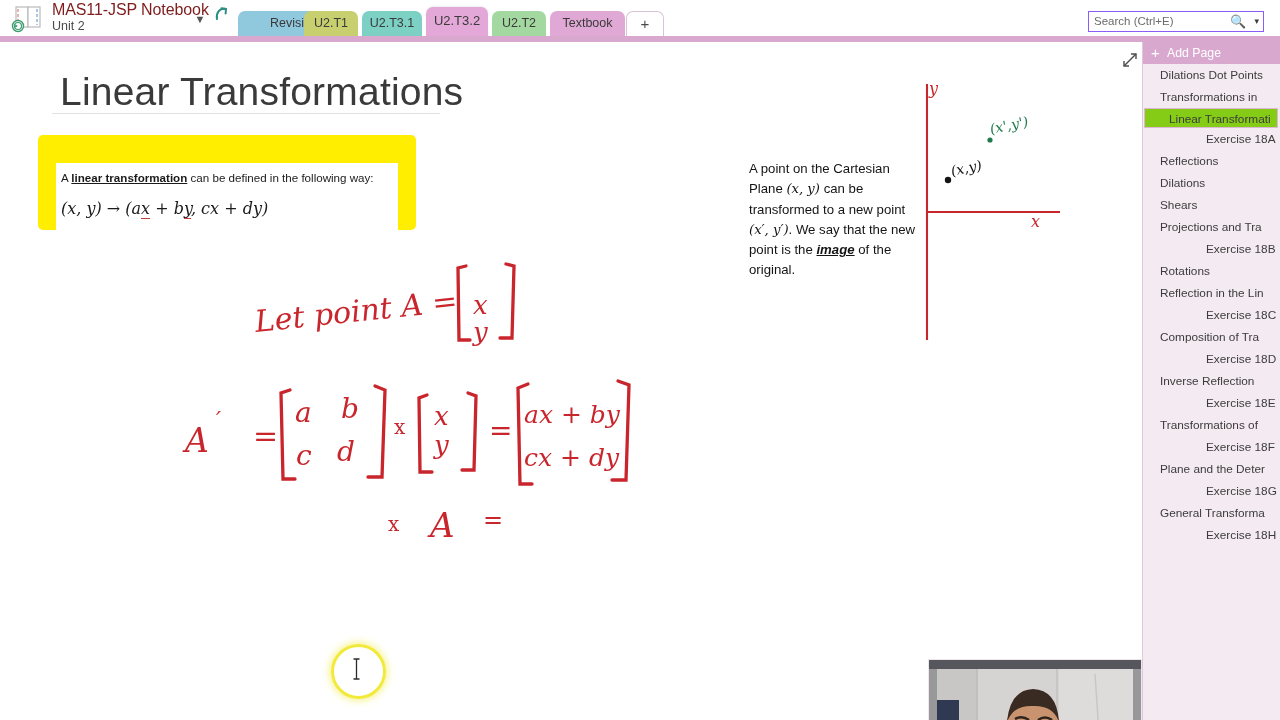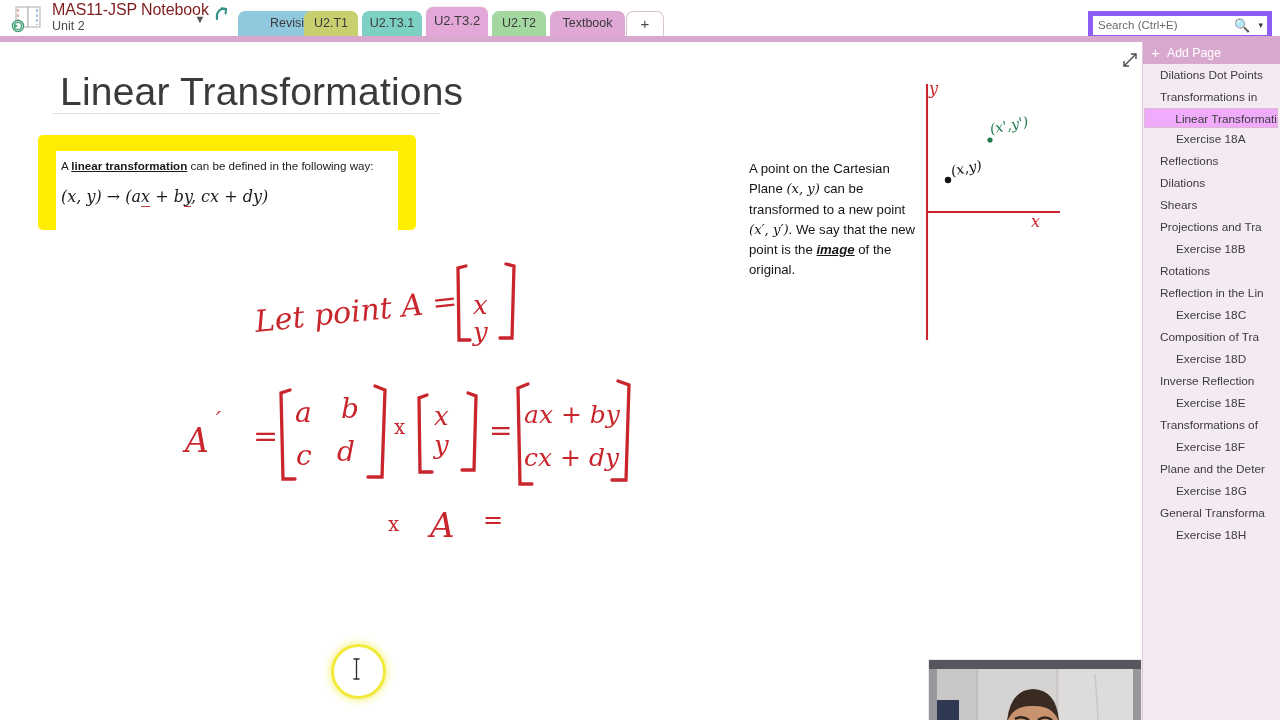--- a/index.html
+++ b/index.html
@@ -57,21 +57,21 @@
     border:1px solid #d9c4d6;border-bottom:none;
     color:#4a4a4a;font-size:15px;text-align:center;line-height:24px;
   }
   #tab-underline{
     position:absolute;left:0;top:36px;width:1280px;height:6px;
     background:#d9a8cf;
   }
   
   #searchbox{
     position:absolute;left:1088px;top:11px;width:174px;height:19px;
-    border:5px solid #8b5cf6;background:#fff;
+    border:1px solid #8b5cf6;background:#fff;
   }
   #search-input-text{
     position:absolute;left:5px;top:2px;font-size:11.5px;color:#6b6b6b;
     line-height:15px;
   }
   #search-icon{
     position:absolute;right:16px;top:1px;font-size:13px;color:#3a3a3a;
     line-height:17px;
   }
   #search-caret{
@@ -95,21 +95,21 @@
   #title-rule{
     position:absolute;left:52px;top:71px;width:388px;height:1px;
     background:#e2e2e2;
   }
   
   #yellow-box{
     position:absolute;left:38px;top:93px;width:378px;height:95px;
     background:#ffee00;border-radius:5px;
   }
   #yellow-inner{
-    position:absolute;left:18px;top:16px;width:342px;height:80px;
+    position:absolute;left:18px;top:28px;width:342px;height:80px;
     background:#ffffff;
   }
   #yb-line1{
     position:absolute;left:5px;top:8px;font-size:11.6px;color:#1a1a1a;
     white-space:nowrap;
   }
   #yb-line1 b{font-weight:bold;text-decoration:underline;}
   #yb-formula{
     position:absolute;left:5px;top:36px;font-size:16px;color:#1a1a1a;
     font-family:"DejaVu Serif", serif;font-style:italic;white-space:nowrap;
@@ -163,28 +163,27 @@
   }
   #addpage .lbl{position:absolute;left:24px;top:0;}
   #pagelist{
     position:absolute;left:0;top:22px;width:138px;height:600px;
   }
   .page-item{
     position:relative;height:22px;line-height:22px;
     font-size:11.8px;color:#3c3c3c;
     padding-left:17px;white-space:nowrap;overflow:hidden;
   }
-  .page-item.sub{padding-left:33px;}
+  .page-item.sub{padding-left:33px;margin-left:30px;}
   .page-item.selected{
-    background:#f0abfc;
+    background:#84cc16;
     border:1px solid #dcb8d6;
     height:20px;line-height:20px;
     margin-left:1px;width:134px;box-sizing:border-box;
-    padding-left:16px;
-    text-align:right;
+    padding-left:24px;
   }
 </style>
 </head>
 <body>
 
 <div id="topbar">
 
   <div id="notebook-icon">
     <svg width="40" height="30" viewBox="0 0 40 30">
       <rect x="8" y="3" width="12" height="20" fill="#ffffff" stroke="#b9b9b9" stroke-width="1.2"></rect>

